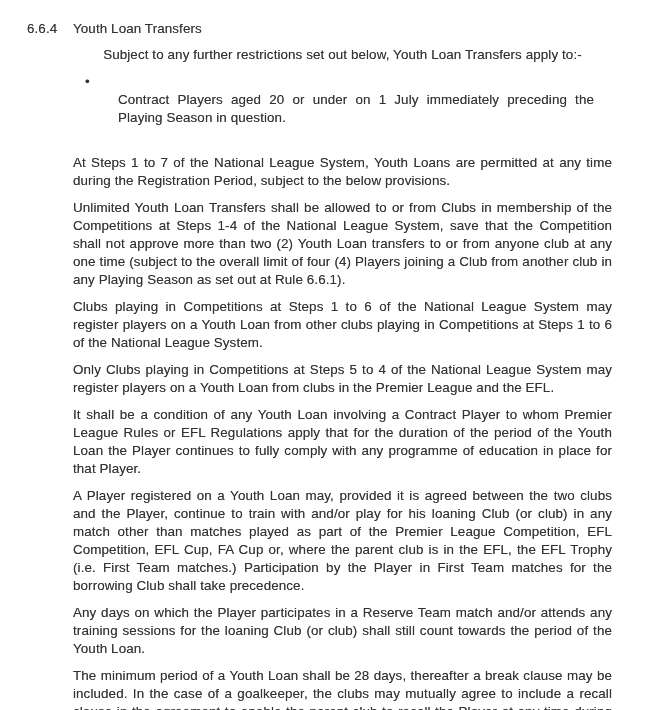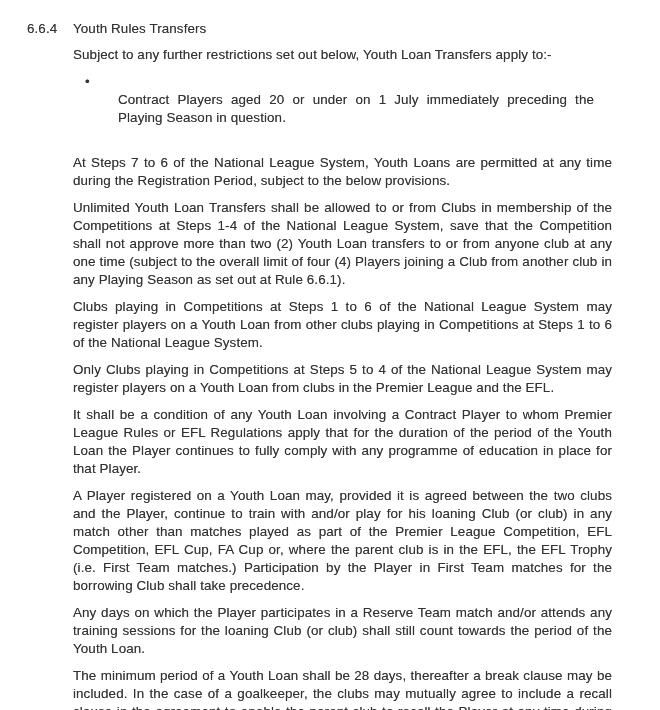--- a/index.html
+++ b/index.html
@@ -45,21 +45,21 @@
   }
   .content {
     margin-left: 73px;
     width: 539px;
   }
   .content p {
     margin: 0 0 9px 0;
     text-align: justify;
   }
   .content p.no-justify {
-    text-align: left;
+    text-align: center;
   }
   .bullet-item {
     display: flex;
     margin: 0 0 9px 0;
   }
   .bullet-marker {
     flex: 0 0 15px;
     margin-left: 12px;
     text-align: left;
   }
@@ -69,33 +69,33 @@
     margin: 18px !important;
   }
 </style>
 </head>
 <body>
 
 <div class="page">
 
   <div class="section-head doc-text">
     <span class="sec-num">6.6.4</span>
-    <span class="sec-title">Youth Rules Transfers</span>
+    <span class="sec-title">Youth Loan Transfers</span>
   </div>
 
   <div class="content doc-text">
 
     <p class="no-justify">Subject to any further restrictions set out below, Youth Loan Transfers apply to:-</p>
 
     <div class="bullet-item">
       <span class="bullet-marker">•</span>
       <p class="bullet-text">Contract Players aged 20 or under on 1 July immediately preceding the Playing Season in question.</p>
     </div>
 
-    <p>At Steps 7 to 6 of the National League System, Youth Loans are permitted at any time during the Registration Period, subject to the below provisions.</p>
+    <p>At Steps 1 to 7 of the National League System, Youth Loans are permitted at any time during the Registration Period, subject to the below provisions.</p>
     <p>Unlimited Youth Loan Transfers shall be allowed to or from Clubs in membership of the Competitions at Steps 1-4 of the National League System, save that the Competition shall not approve more than two (2) Youth Loan transfers to or from anyone club at any one time (subject to the overall limit of four (4) Players joining a Club from another club in any Playing Season as set out at Rule 6.6.1).</p>
     <p>Clubs playing in Competitions at Steps 1 to 6 of the National League System may register players on a Youth Loan from other clubs playing in Competitions at Steps 1 to 6 of the National League System.</p>
     <p>Only Clubs playing in Competitions at Steps 5 to 4 of the National League System may register players on a Youth Loan from clubs in the Premier League and the EFL.</p>
     <p>It shall be a condition of any Youth Loan involving a Contract Player to whom Premier League Rules or EFL Regulations apply that for the duration of the period of the Youth Loan the Player continues to fully comply with any programme of education in place for that Player.</p>
     <p>A Player registered on a Youth Loan may, provided it is agreed between the two clubs and the Player, continue to train with and/or play for his loaning Club (or club) in any match other than matches played as part of the Premier League Competition, EFL Competition, EFL Cup, FA Cup or, where the parent club is in the EFL, the EFL Trophy (i.e. First Team matches.) Participation by the Player in First Team matches for the borrowing Club shall take precedence.</p>
     <p>Any days on which the Player participates in a Reserve Team match and/or attends any training sessions for the loaning Club (or club) shall still count towards the period of the Youth Loan.</p>
     <p>The minimum period of a Youth Loan shall be 28 days, thereafter a break clause may be included. In the case of a goalkeeper, the clubs may mutually agree to include a recall clause in the agreement to enable the parent club to recall the Player at any time during the loan period. Players other than goalkeepers may not be recalled within the first 28 days of any loan.</p>
 
   </div>
 </div>

